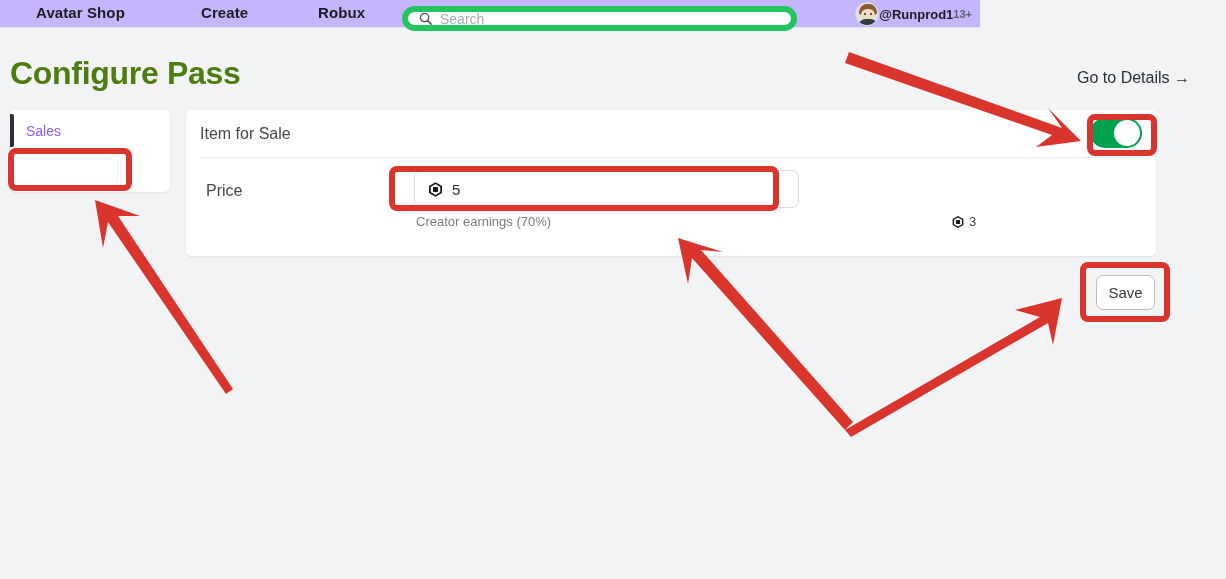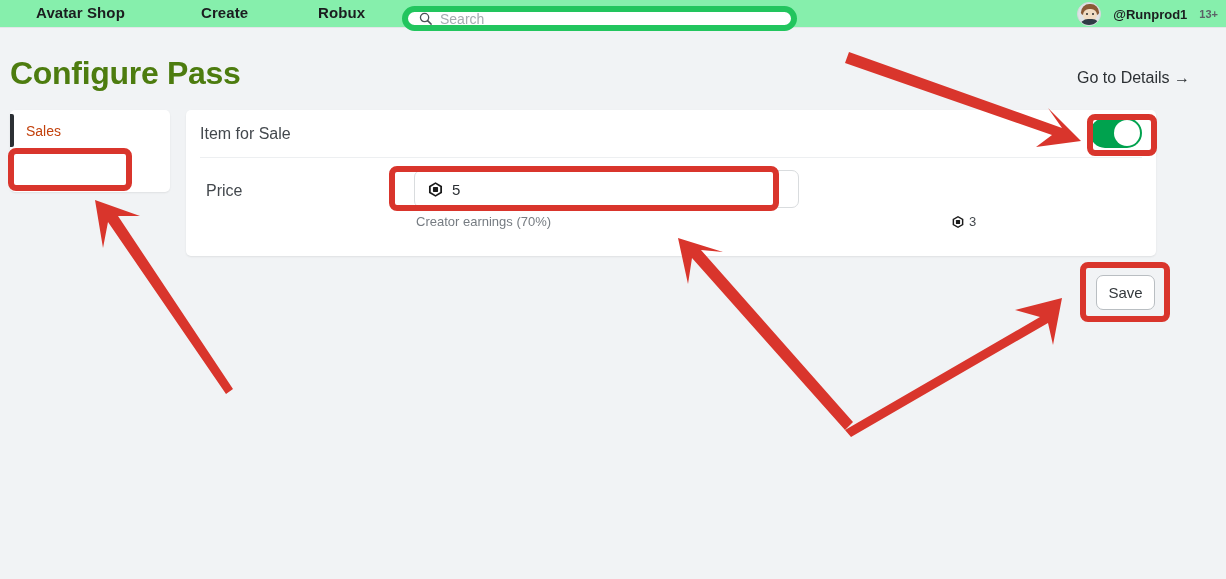--- a/index.html
+++ b/index.html
@@ -6,22 +6,22 @@
   html, body {
     width: 1226px; height: 579px;
     overflow: hidden;
     background: #f1f3f5;
     font-family: "Liberation Sans", sans-serif;
   }
   #root { position: relative; width: 1226px; height: 579px; background: #f1f3f5; }
 
   
   .navbar {
-    position: absolute; left: 0; top: 0; width: 1226px; height: 28px;
-    background: #86efac;
+    position: absolute; left: 0; top: 0; width: 980px; height: 28px;
+    background: #c4b5fd;
     border-bottom: 1px solid #e3e6e8;
     display: flex; align-items: center;
   }
   .nav-link {
     font-size: 15px; color: #1b1d1f; font-weight: 600;
     letter-spacing: .1px;
     cursor: pointer; white-space: nowrap;
   }
   .nl-1 { position: absolute; left: 36px; top: 4px; }
   .nl-2 { position: absolute; left: 201px; top: 4px; }
@@ -35,21 +35,21 @@
   .search-icon { width: 15px; height: 15px; flex: 0 0 auto; margin-right: 7px; }
   .search-ph {
     font-size: 14px; color: #9aa0a6; border: none; outline: none;
     background: transparent; width: 330px; height: 20px;
     font-family: "Liberation Sans", sans-serif;
   }
   .search-ph::placeholder { color: #a5abb0; }
 
   .user-area {
     position: absolute; right: 8px; top: 2px; height: 24px;
-    display: flex; align-items: center; gap: 12px;
+    display: flex; align-items: center; gap: 0;
   }
   .avatar {
     width: 24px; height: 24px; border-radius: 50%;
     background: #dfe3e6; position: relative; overflow: hidden;
     border: 1px solid #d4d8db;
   }
   .avatar .hair { position: absolute; left: 3px; top: 1px; width: 18px; height: 11px;
     background: #8a5a36; border-radius: 9px 9px 3px 3px; }
   .avatar .face { position: absolute; left: 5px; top: 6px; width: 14px; height: 12px;
     background: #f0dcc4; border-radius: 7px; }
@@ -75,21 +75,21 @@
   
   .side-card {
     position: absolute; left: 10px; top: 110px; width: 160px; height: 82px;
     background: #ffffff; border-radius: 5px;
     box-shadow: 0 1px 2px rgba(0,0,0,.08);
   }
   .side-item {
     height: 41px; display: flex; align-items: center; padding-left: 16px;
     font-size: 14px; color: #43484d; cursor: pointer; position: relative;
   }
-  .side-item.active { color: #c2410c; }
+  .side-item.active { color: #8b5cf6; }
   .side-item.active::before {
     content: ""; position: absolute; left: 0; top: 4px; bottom: 4px;
     width: 4px; background: #2c3034; border-radius: 0 2px 2px 0;
   }
 
   
   .main-card {
     position: absolute; left: 186px; top: 110px; width: 970px; height: 146px;
     background: #ffffff; border-radius: 5px;
     box-shadow: 0 1px 2px rgba(0,0,0,.08);

